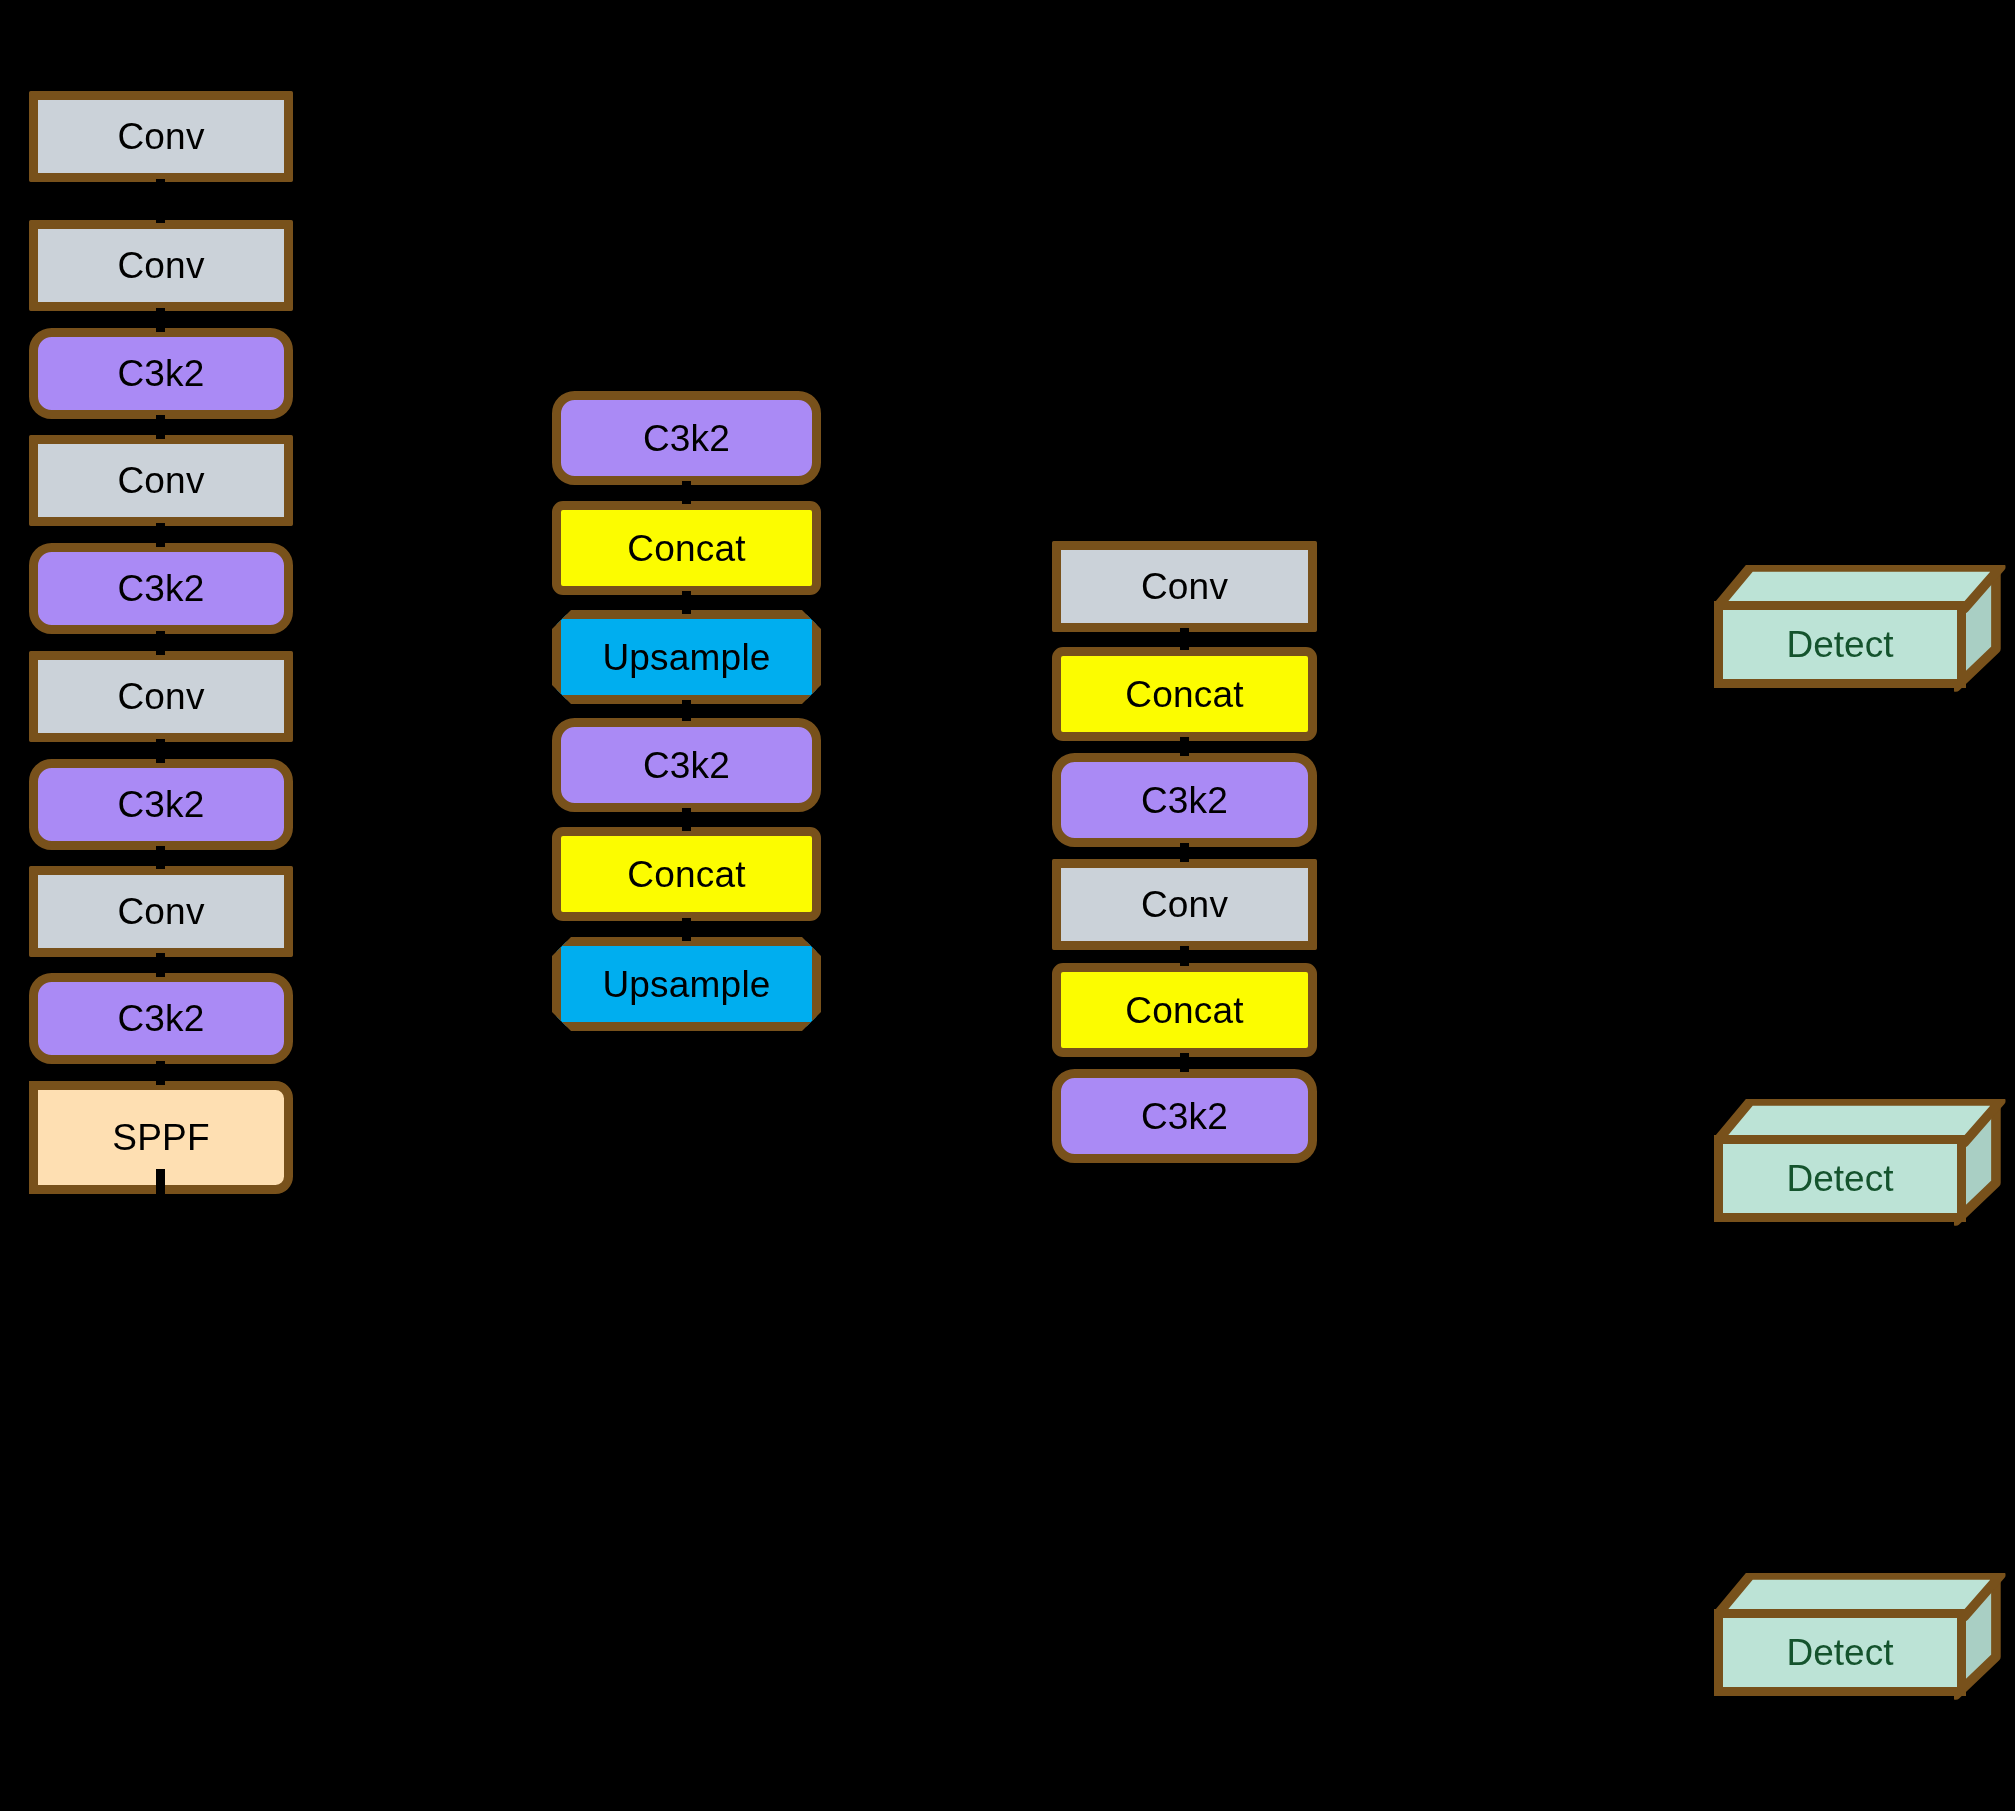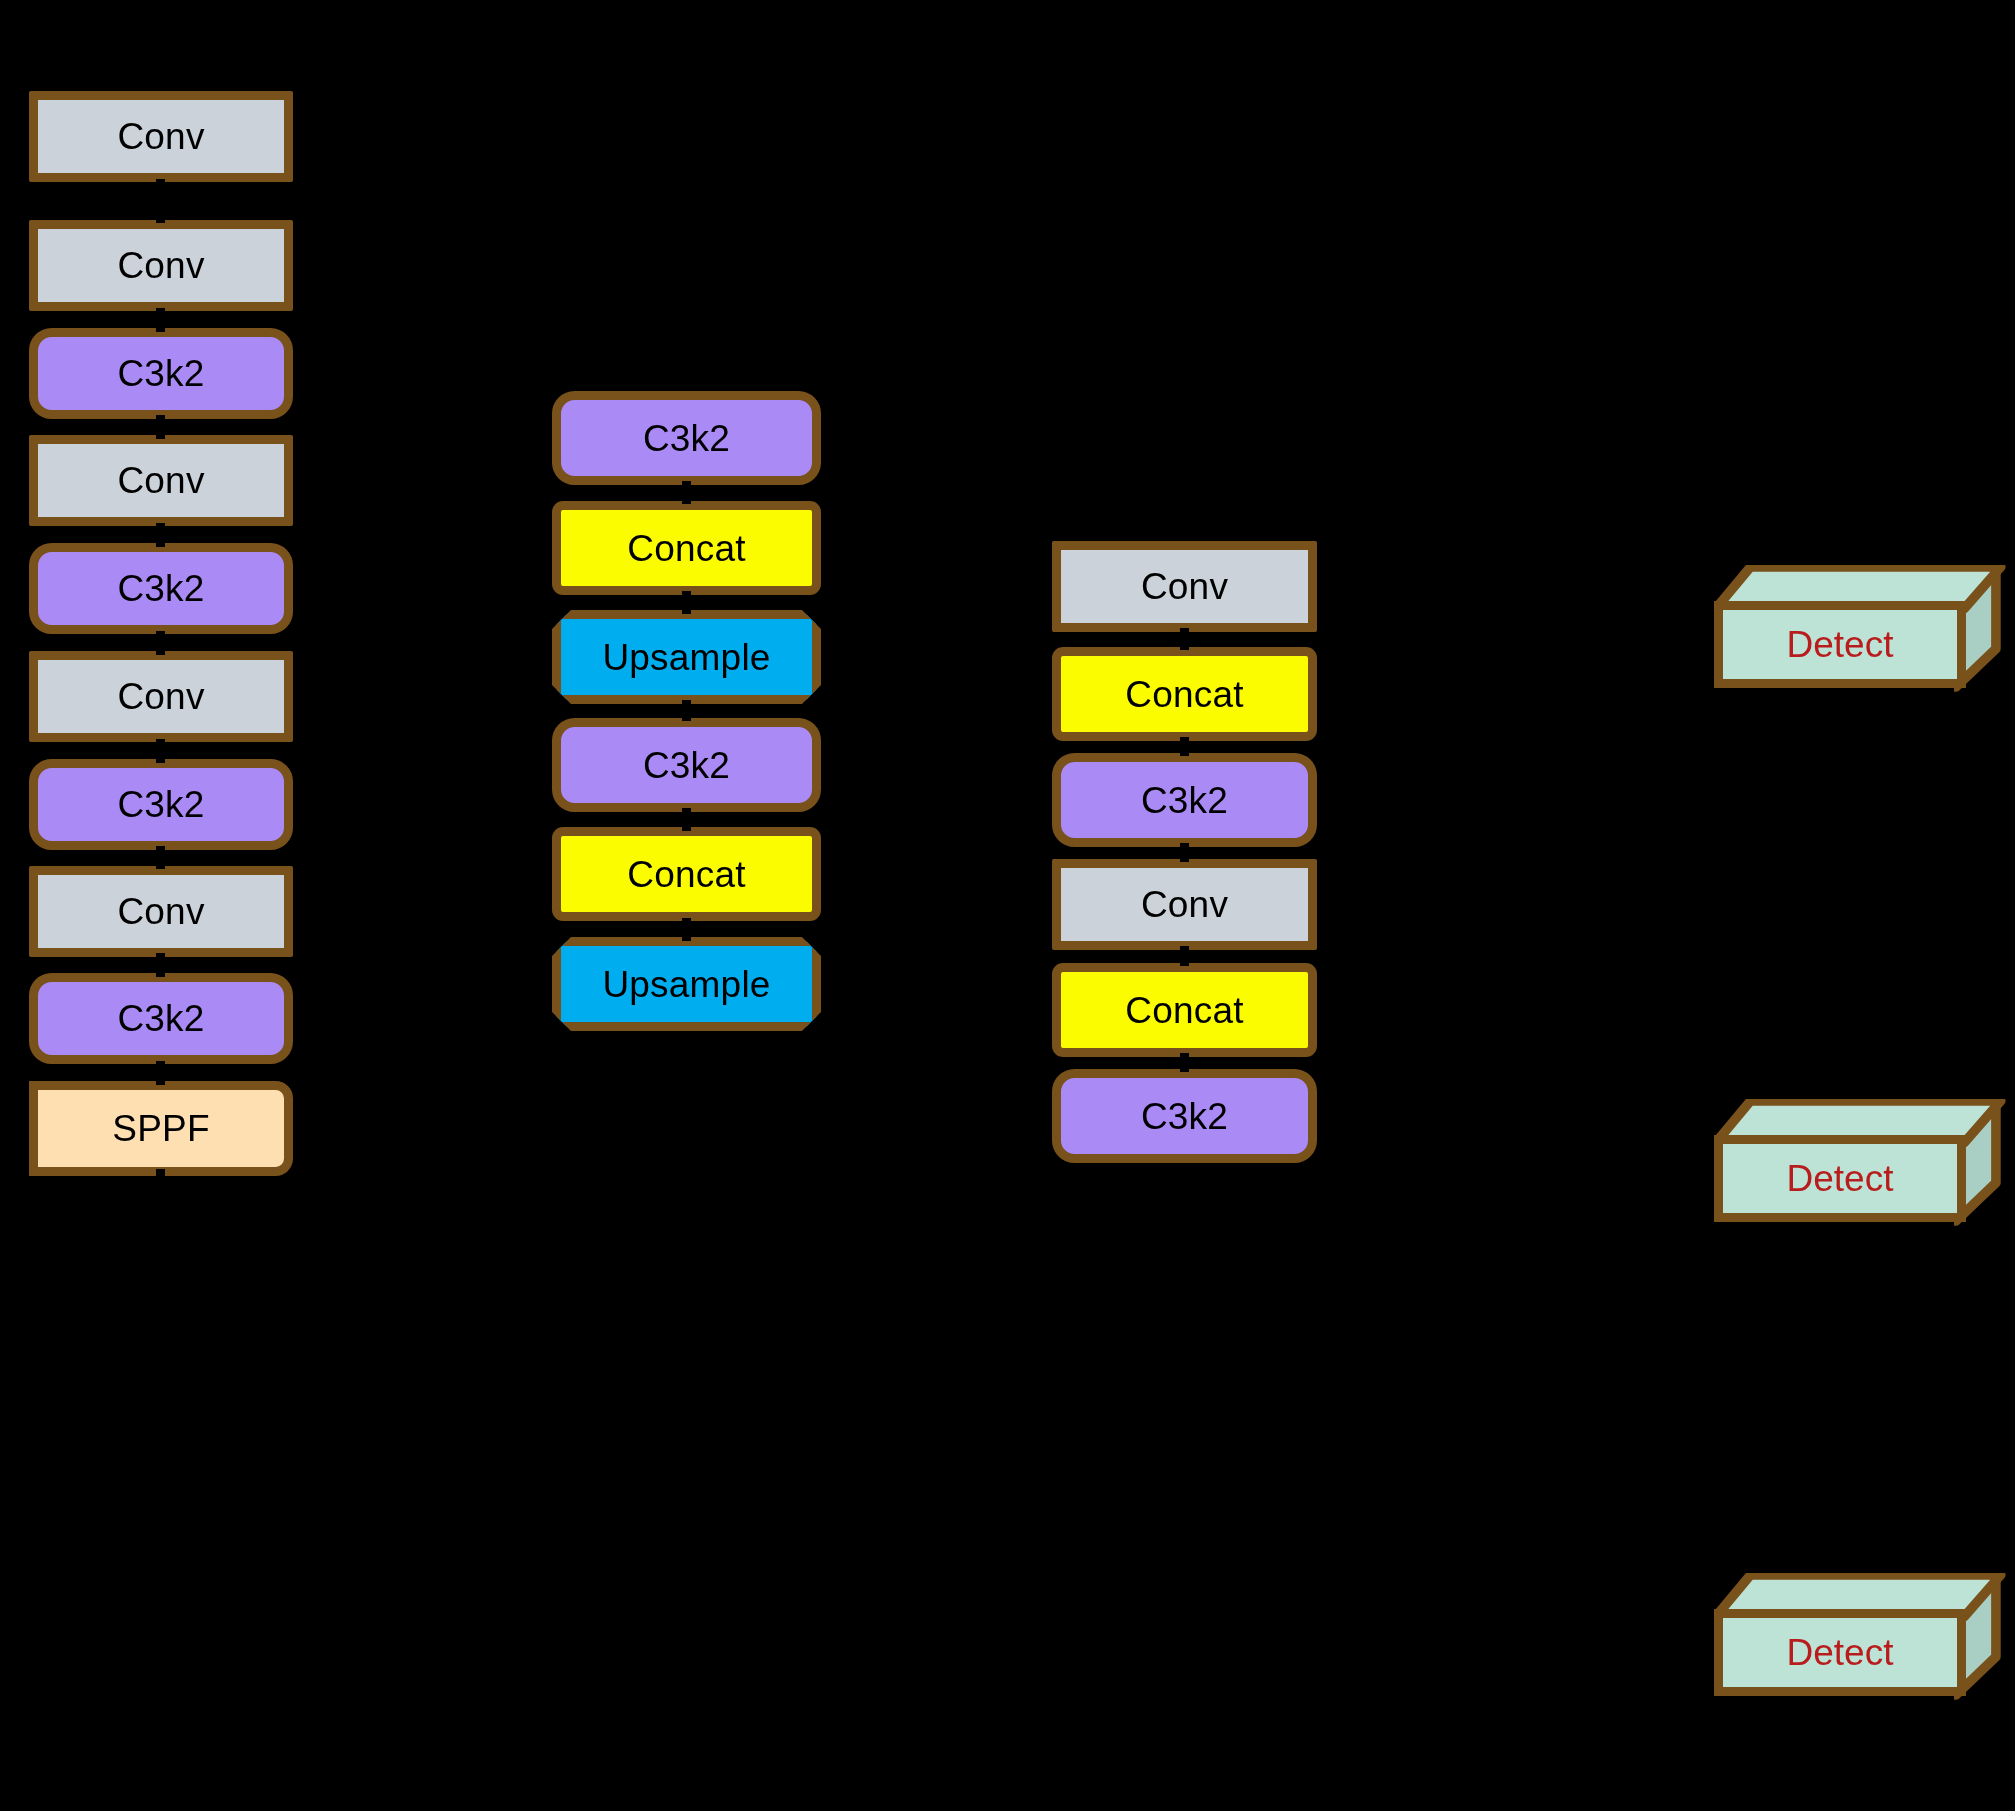--- a/index.html
+++ b/index.html
@@ -86,21 +86,21 @@
     position: absolute;
     left: 0;
     bottom: 0;
     box-sizing: border-box;
     background: #BCE3D6;
     border: 9.6px solid #78511B;
     display: flex;
     align-items: center;
     justify-content: center;
     font-size: 37px;
-    color: #b91c1c;
+    color: #14532d;
     white-space: nowrap;
     z-index: 3;
   }
   .node3d .face-top {
     position: absolute;
     left: 0;
     top: 0;
     z-index: 2;
   }
   .node3d .face-side {
@@ -131,21 +131,21 @@
     <div class="connector" style="left: 156px; top: 1169px; width: 8.7px; height: 32px;"></div>
     <div class="node shape-rect" style="left: 29px; top: 91px; width: 264px; height: 91px;">Conv</div>
     <div class="node shape-rect" style="left: 29px; top: 220px; width: 264px; height: 91px;">Conv</div>
     <div class="node shape-round" style="left: 29px; top: 328px; width: 264px; height: 91px;">C3k2</div>
     <div class="node shape-rect" style="left: 29px; top: 435px; width: 264px; height: 91px;">Conv</div>
     <div class="node shape-round" style="left: 29px; top: 543px; width: 264px; height: 91px;">C3k2</div>
     <div class="node shape-rect" style="left: 29px; top: 651px; width: 264px; height: 91px;">Conv</div>
     <div class="node shape-round" style="left: 29px; top: 759px; width: 264px; height: 91px;">C3k2</div>
     <div class="node shape-rect" style="left: 29px; top: 866px; width: 264px; height: 91px;">Conv</div>
     <div class="node shape-round" style="left: 29px; top: 973px; width: 264px; height: 91px;">C3k2</div>
-    <div class="node shape-sppf" style="left: 29px; top: 1081px; width: 264px; height: 95px;">SPPF</div>
+    <div class="node shape-sppf" style="left: 29px; top: 1081px; width: 264px; height: 113px;">SPPF</div>
     <div class="connector" style="left: 682px; top: 481px; width: 8.7px; height: 22.6px;"></div>
     <div class="connector" style="left: 682px; top: 591px; width: 8.7px; height: 22.6px;"></div>
     <div class="connector" style="left: 682px; top: 700px; width: 8.7px; height: 21px;"></div>
     <div class="connector" style="left: 682px; top: 808px; width: 8.7px; height: 22.6px;"></div>
     <div class="connector" style="left: 682px; top: 918px; width: 8.7px; height: 22.6px;"></div>
     <div class="node shape-round" style="left: 552px; top: 391px; width: 269px; height: 94px;">C3k2</div>
     <div class="node shape-round concat" style="left: 552px; top: 501px; width: 269px; height: 94px;">Concat</div>
     <div class="node shape-bevel" style="left: 552px; top: 610px; width: 269px; height: 94px;">Upsample</div>
     <div class="node shape-round" style="left: 552px; top: 718px; width: 269px; height: 94px;">C3k2</div>
     <div class="node shape-round concat" style="left: 552px; top: 827px; width: 269px; height: 94px;">Concat</div>

